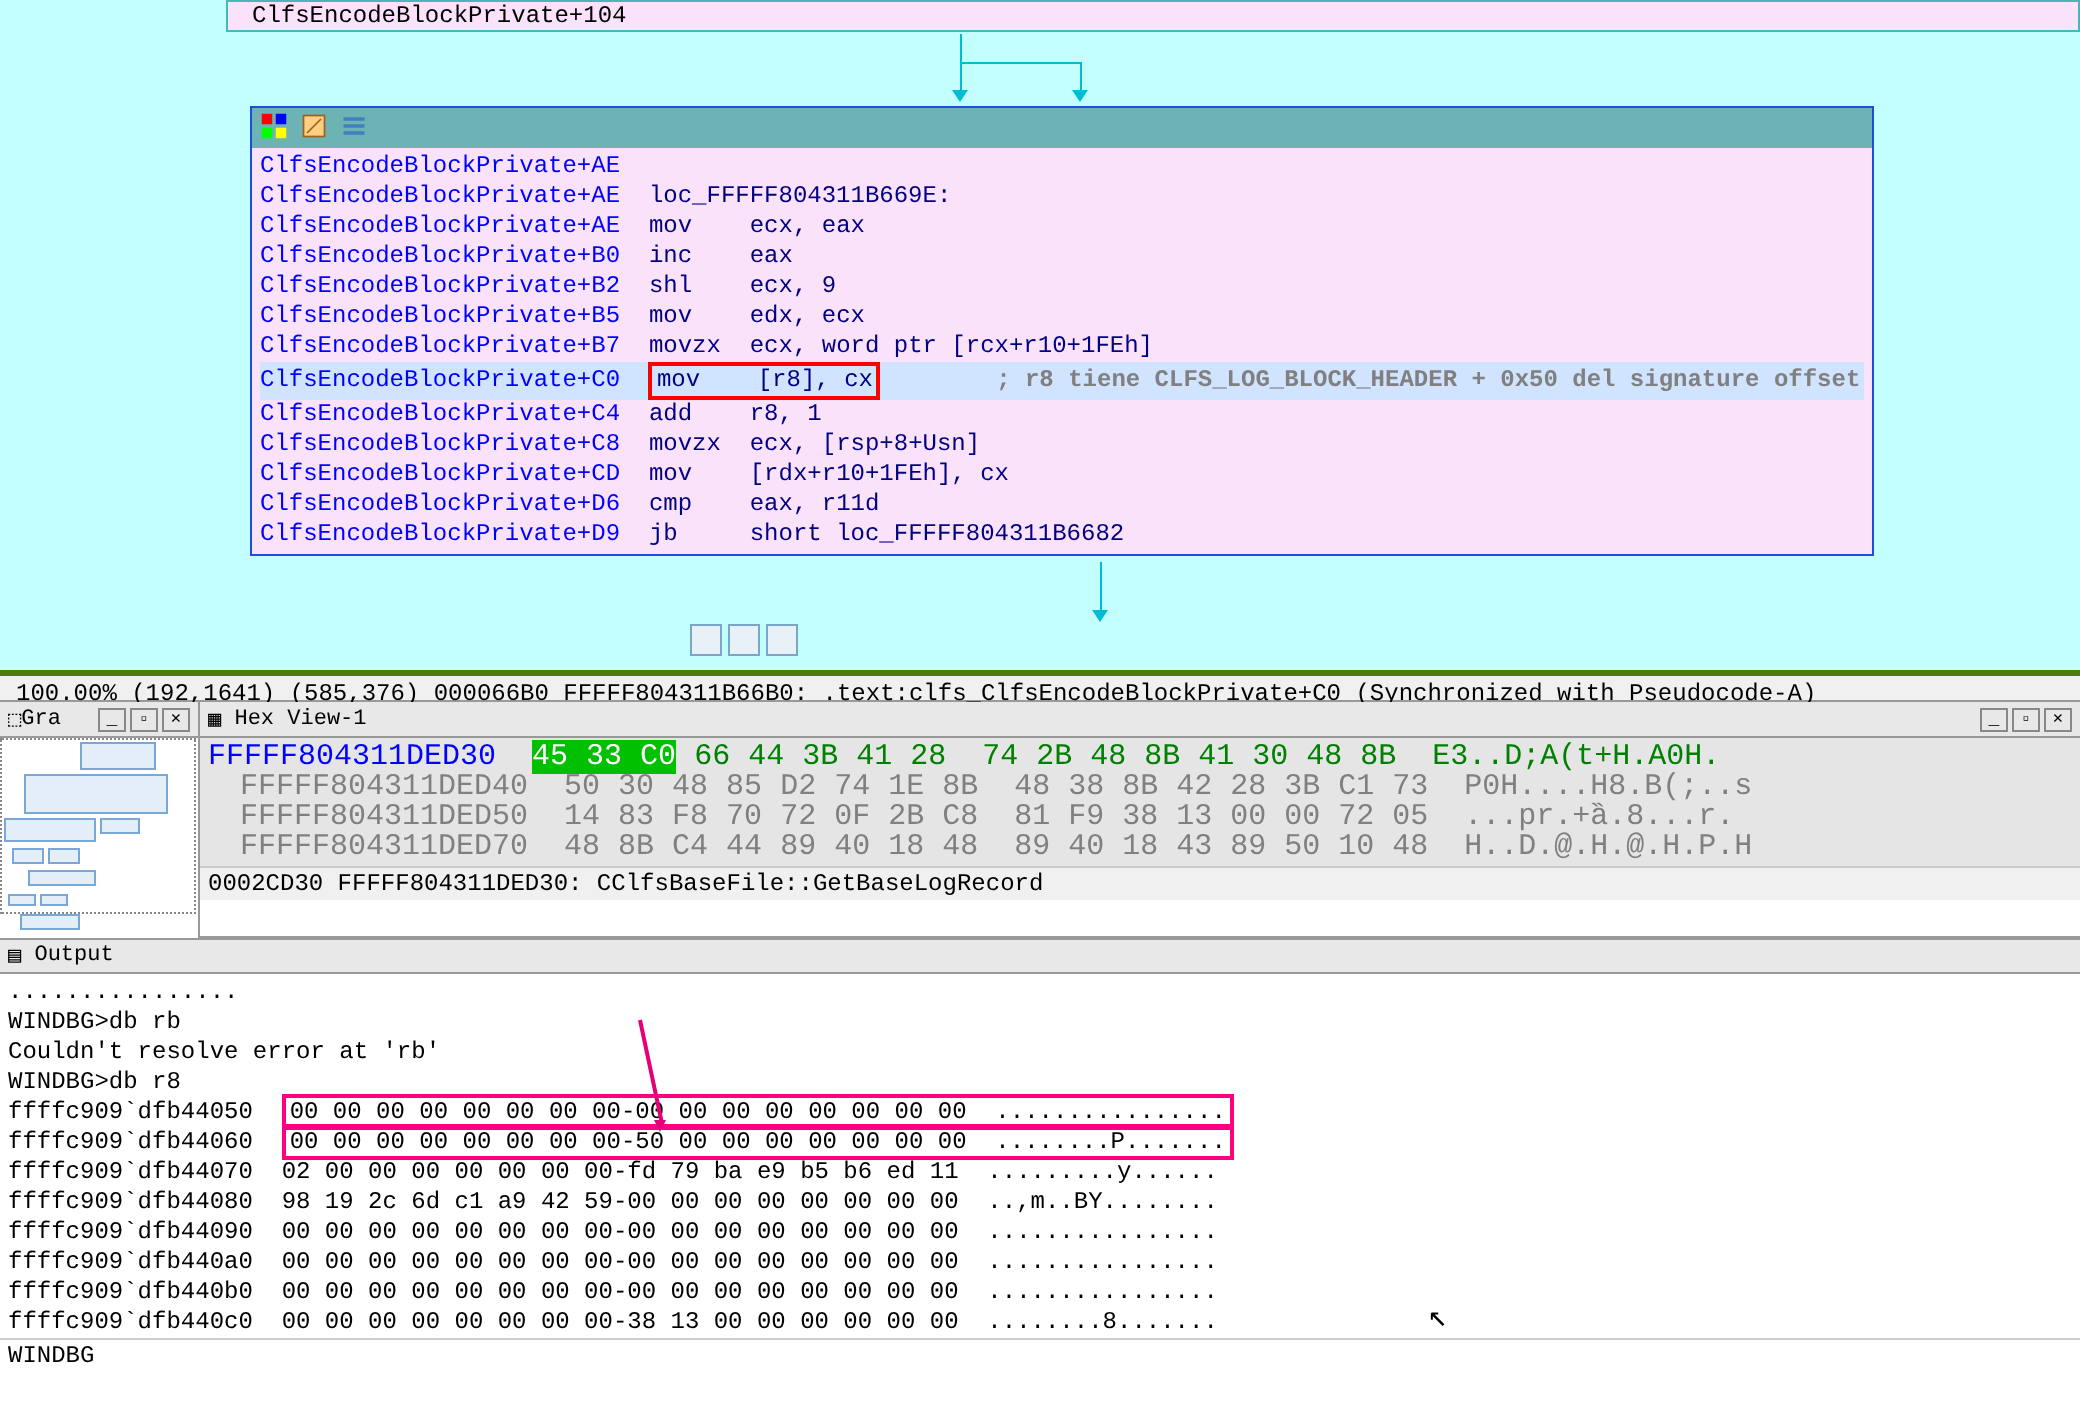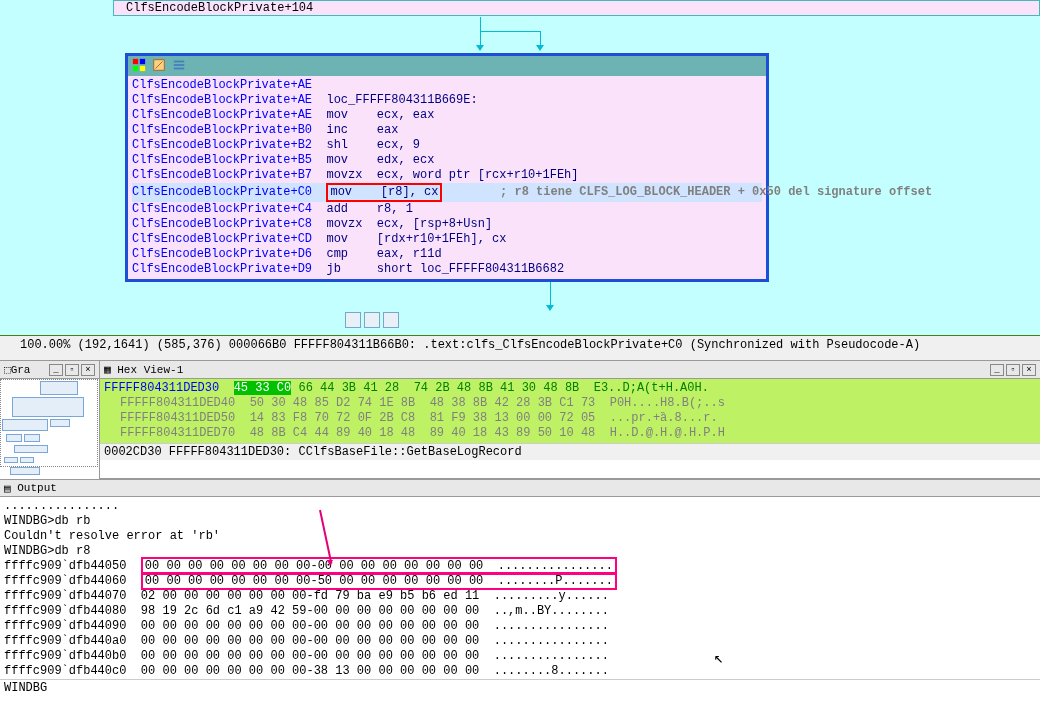--- a/index.html
+++ b/index.html
@@ -1,42 +1,42 @@
 <!DOCTYPE html>
 <html><head>
 <meta charset="utf-8">
 <style>
 * { margin:0; padding:0; box-sizing:border-box; }
 body { font-family: Consolas, 'Courier New', monospace; font-size:12px; background:#fff; width:1040px; height:704px; overflow:hidden; position:relative; }
 .graph-area { background:#c3ffff; height:335px; position:relative; padding:0; overflow:hidden; }
 .top-block { position:absolute; left:113px; top:0; width:927px; height:16px; border:1px solid #45b8b8; background:#fae2fb; font-size:12px; padding-left:12px; line-height:15px; }
-.code-block { position:absolute; left:125px; top:53px; width:644px; border:3px solid #1d4ed8; background:#fae2fb; }
+.code-block { position:absolute; left:125px; top:53px; width:812px; border:1px solid #1d4ed8; background:#fae2fb; }
 .code-header { background:#6eb3b3; height:20px; padding:2px 4px; display:flex; gap:4px; align-items:center; }
 .hdr-icon { width:16px; height:16px; display:inline-block; }
 .code-body { padding:2px 4px; font-size:12px; line-height:15px; }
 .code-line { white-space:pre; }
 .addr { color:#0000ff; }
 .mnem { color:#000080; font-weight:normal; }
 .operand { color:#000080; }
 .comment { color:#808080;font-weight:bold; }
 .loc { color:#000080; }
 .code-line.hl { background:#d0e4ff; }
 .red-box { border:2px solid #ff0000; display:inline-block; padding:0 2px; }
 .flow-line { position:absolute; background:#00bcd4; }
 .arrow-dn { position:absolute; width:0;height:0;border-left:4px solid transparent;border-right:4px solid transparent;border-top:6px solid #00bcd4; }
-.status-bar { background:#f0f0f0; border-top:1px solid #4d7c0f; border-bottom:1px solid #999; padding:2px 20px; font-size:12px; height:26px; }
+.status-bar { background:#f0f0f0; border-top:3px solid #4d7c0f; border-bottom:1px solid #999; padding:2px 8px; font-size:12px; height:16px; }
 .panels { display:flex; height:118px; border-bottom:1px solid #999; }
 .graph-ov { width:100px; border-right:1px solid #999; position:relative; }
 .graph-ov-hdr { height:18px; background:#e8e8e8; border-bottom:1px solid #999; font-size:11px; display:flex; align-items:center; padding:0 4px; }
 .graph-ov-body { height:100px; background:#fff; position:relative; }
 .minimap-rect { position:absolute; border:1px solid #7aa7d8; background:#e4eef8; }
 .dotted-viewport { position:absolute; border:1px dotted #888; top:0; left:0; width:98px; height:88px; }
 .hex-panel { flex:1; }
 .hex-hdr { height:18px; background:#e8e8e8; border-bottom:1px solid #999; font-size:11px; display:flex; align-items:center; padding:0 4px; }
-.hex-body { padding:2px 4px; font-size:12px; line-height:15px; background:#bef264; }
+.hex-body { padding:2px 4px; font-size:15px; line-height:15px; background:#e5e5e5; }
 .hex-line { white-space:pre; }
 .hex-addr { color:#808080;margin-left:16px; }
 .hex-addr-b { color:#0000ff; }
 .hex-g { color:#808080; }
 .hex-gr { color:#008000; }
 .hex-sel { background:#00c000; color:#fff; }
 .hex-status { background:#f0f0f0; border-top:1px solid #ccc; padding:1px 4px; font-size:12px; }
 .output-panel { height:217px; display:flex; flex-direction:column; }
 .out-hdr { height:18px; background:#e8e8e8; border:1px solid #999; border-left:0; border-right:0; font-size:11px; display:flex; align-items:center; padding:0 4px; }
 .out-body { flex:1; padding:2px 4px; font-size:12px; line-height:15px; background:#fff; overflow:hidden; }

